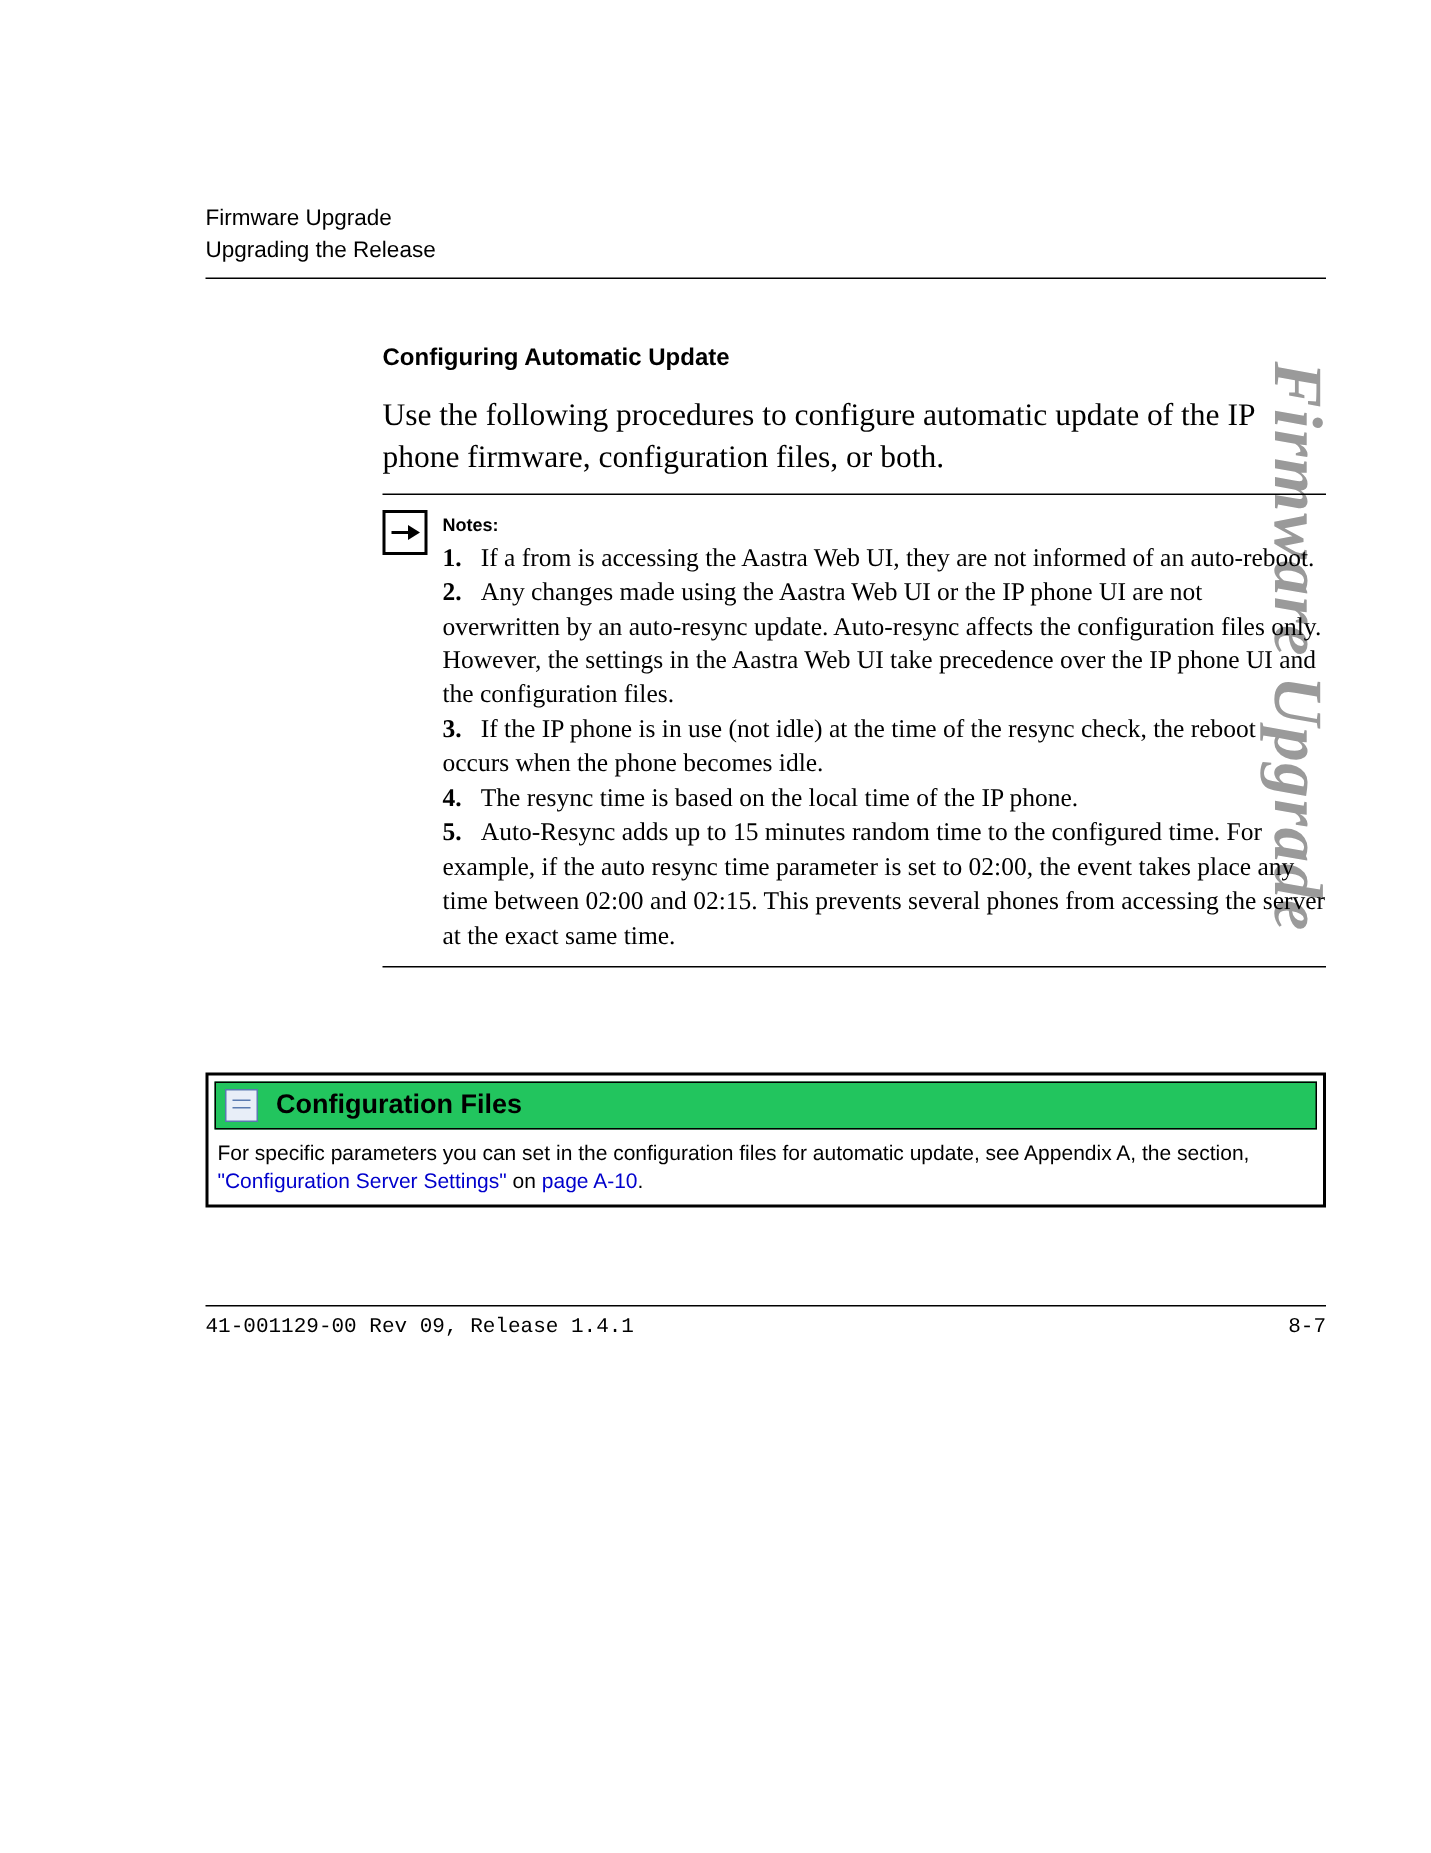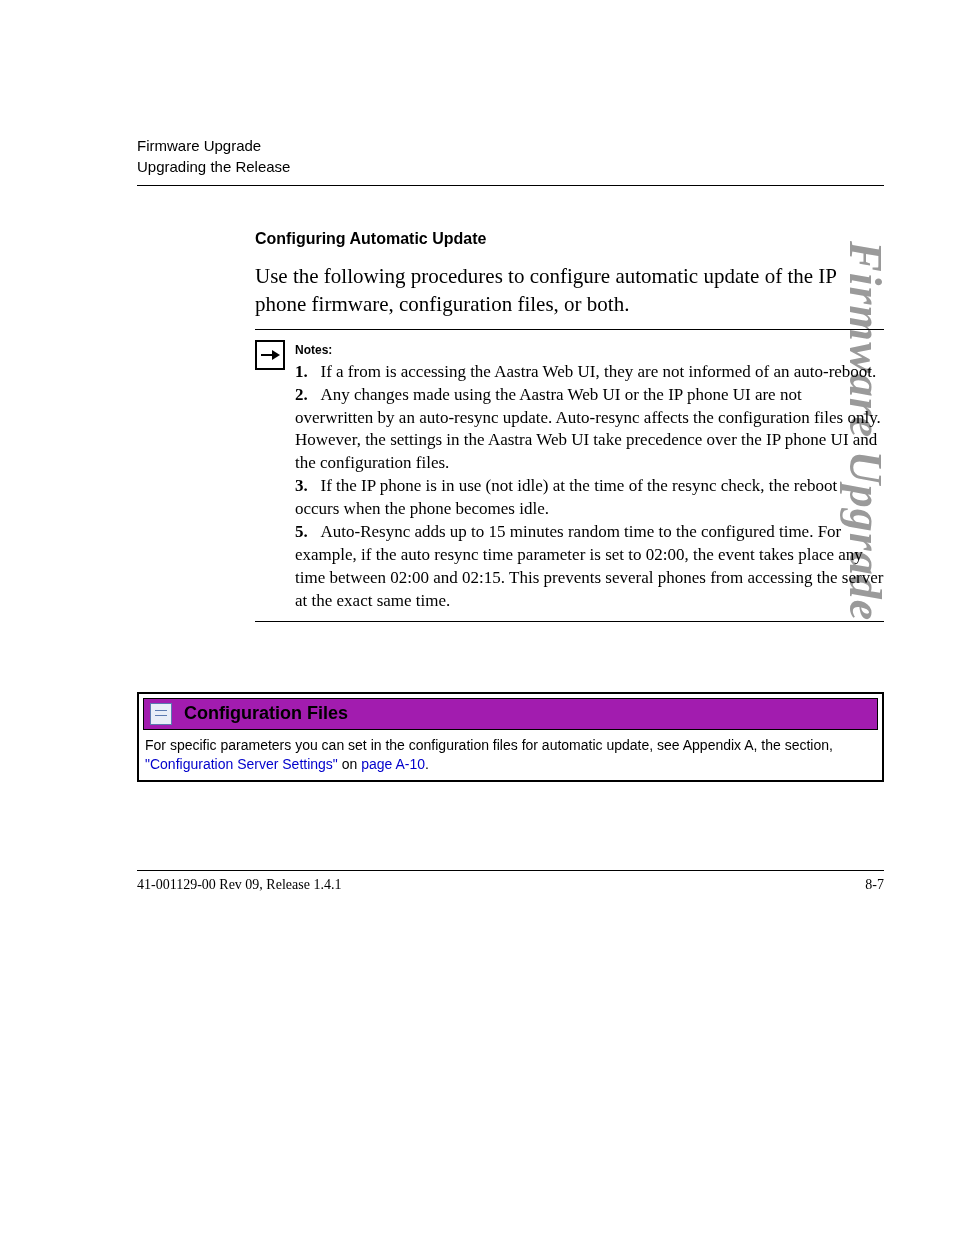--- a/index.html
+++ b/index.html
@@ -88,21 +88,21 @@
     color: #9a9a9a;
     writing-mode: vertical-rl;
     letter-spacing: 1px;
   }
   .config-box {
     margin-top: 70px;
     border: 2px solid #000;
     padding: 4px;
   }
   .config-bar {
-    background: #a21caf;
+    background: #22c55e;
     border: 1px solid #000;
     padding: 4px 6px;
     display: flex;
     align-items: center;
   }
   .config-bar-icon {
     width: 22px;
     height: 22px;
     border: 1px solid #5a7ab0;
     background: #e8eef8;
@@ -136,21 +136,21 @@
   .link {
     color: #0000cc;
   }
   .footer {
     position: absolute;
     bottom: 170px;
     left: 137px;
     right: 70px;
     border-top: 1.5px solid #000;
     padding-top: 6px;
-    font-family: Liberation Serif, serif;
+    font-family: Liberation Mono, monospace;
     font-size: 14px;
     display: flex;
     justify-content: space-between;
   }
 </style>
 </head>
 <body>
 
 <div class="page">
   <div class="header">
@@ -176,20 +176,23 @@
         <div class="note-item">
           <span class="note-num">1.</span>&nbsp;&nbsp;&nbsp;<span>If a from is accessing the Aastra Web UI, they are not informed of an auto-reboot.</span>
         </div>
         <div class="note-item">
           <span class="note-num">2.</span>&nbsp;&nbsp;&nbsp;<span>Any changes made using the Aastra Web UI or the IP phone UI are not overwritten by an auto-resync update.  Auto-resync affects the configuration files only.  However, the settings in the Aastra Web UI take precedence over the IP phone UI and the configuration files.</span>
         </div>
         <div class="note-item">
           <span class="note-num">3.</span>&nbsp;&nbsp;&nbsp;<span>If the IP phone is in use (not idle) at the time of the resync check, the reboot occurs when the phone becomes idle.</span>
         </div>
         <div class="note-item">
+          <span class="note-num">4.</span>&nbsp;&nbsp;&nbsp;<span>The resync time is based on the local time of the IP phone.</span>
+        </div>
+        <div class="note-item">
           <span class="note-num">5.</span>&nbsp;&nbsp;&nbsp;<span>Auto-Resync adds up to 15 minutes random time to the configured time.  For example, if the auto resync time parameter is set to 02:00, the event takes place any time between 02:00 and 02:15.  This prevents several phones from accessing the server at the exact same time.</span>
         </div>
       </div>
     </div>
   </div>
 
   <div class="config-box">
     <div class="config-bar">
       <div class="config-bar-icon"></div>
       <div class="config-bar-title">Configuration Files</div>

